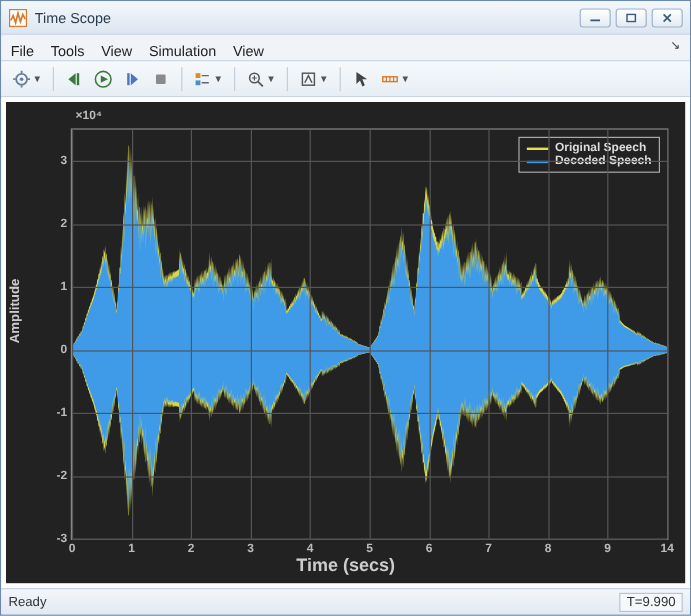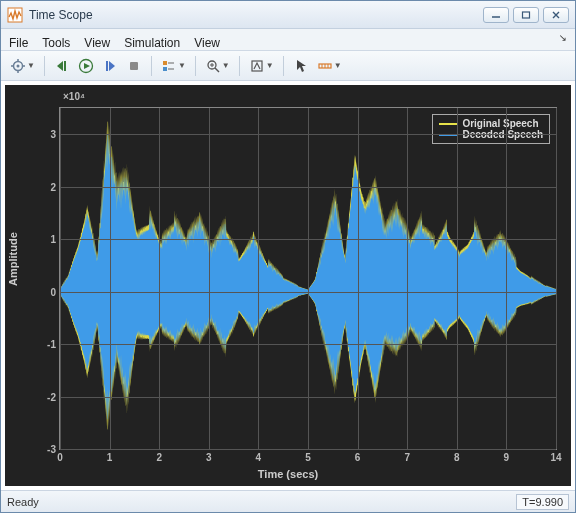--- a/index.html
+++ b/index.html
@@ -92,21 +92,21 @@
     left:8px; top:50%;
     transform: translateY(-50%) rotate(-90deg);
     transform-origin: left center;
     color:#ccc; font-size:11px;
     white-space:nowrap;
   }
   .axes-label-x {
     position:absolute;
     bottom:6px; left:50%;
     transform:translateX(-50%);
-    color:#ccc; font-size:11px;
+    color:#ccc; font-size:15px;
   }
   .exp-label {
     position:absolute;
     left:58px; top:6px;
     color:#bbb; font-size:10px;
   }
   .plot-box {
     position:absolute;
     left:54px; right:14px; top:22px; bottom:36px;
     border:1px solid #888;

